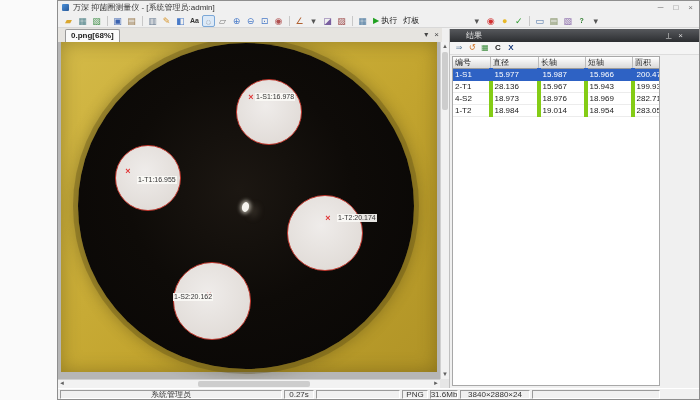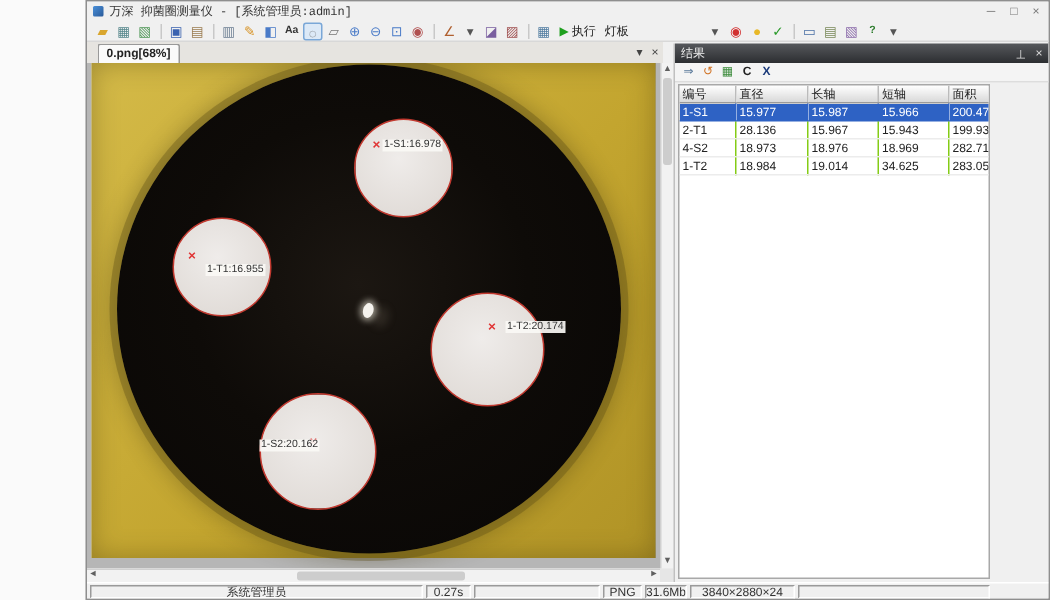--- a/index.html
+++ b/index.html
@@ -2,21 +2,21 @@
 <html><head>
 <meta charset="utf-8">
 <style>
   html,body{margin:0;padding:0;width:700px;height:400px;overflow:hidden;background:#fafafa;
     font-family:"Liberation Sans","DejaVu Sans",sans-serif;}
   #window{position:absolute;left:57px;top:0;width:643px;height:400px;background:#f0f0f0;
     border:1px solid #8e8e8e;box-sizing:border-box;overflow:hidden;}
   
   .titlebar{position:absolute;left:0;top:0;width:641px;height:13px;display:flex;align-items:center;background:#f0f0f0;}
   .appicon{width:7px;height:7px;margin:0 4px;background:linear-gradient(135deg,#4a90d9,#2a5a99);border-radius:1px;flex:0 0 auto;}
-  .apptitle{font-size:8px;color:#333;white-space:nowrap;font-family:Liberation Mono, monospace;}
+  .apptitle{font-size:8px;color:#333;white-space:nowrap;}
   .wctrls{margin-left:auto;display:flex;gap:10px;padding-right:6px;font-size:8px;color:#777;}
   .wctrls span{cursor:default;}
   
   .toolbar{position:absolute;left:0;top:13px;width:641px;height:14px;border-bottom:1px solid #d8d8d8;
     display:flex;align-items:center;padding-left:4px;box-sizing:border-box;background:#f0f0f0;}
   .tbicon{width:13px;height:12px;line-height:12px;text-align:center;font-size:9px;margin-right:1px;flex:0 0 auto;}
   .tbicon.txt{font-size:7px;font-weight:bold;}
   .tbicon.sel{background:#dce9f7;border:1px solid #7aa7d7;box-sizing:border-box;border-radius:2px;}
   .tbsep{width:1px;height:10px;background:#c8c8c8;margin:0 3px;flex:0 0 auto;}
   .tbspace{width:48px;flex:0 0 auto;}
@@ -53,36 +53,36 @@
   .hscroll{position:absolute;left:0;top:378px;width:382px;height:9px;background:#f2f2f2;border-top:1px solid #d0d0d0;box-sizing:border-box;}
   .corner{position:absolute;left:382px;top:378px;width:9px;height:9px;background:#e6e6e6;}
   .sarr{position:absolute;font-size:6px;color:#606060;line-height:7px;}
   .sarr.up{top:1px;left:1px;} .sarr.down{bottom:1px;left:1px;}
   .sarr.left{left:1px;top:0;} .sarr.right{right:1px;top:0;}
   .vthumb{position:absolute;left:1px;top:10px;width:6px;height:58px;background:#cdcdcd;border-radius:2px;}
   .hthumb{position:absolute;left:140px;top:1px;width:112px;height:6px;background:#cdcdcd;border-radius:2px;}
   
   .panel{position:absolute;left:391px;top:28px;width:250px;height:359px;background:#f0f0f0;border-left:1px solid #c0c0c0;box-sizing:border-box;}
   .ptitle{position:absolute;left:0;top:0;width:100%;height:13px;background:linear-gradient(#56585c,#2c2e31);
-    color:#f0f0f0;font-size:8px;display:flex;align-items:center;padding:0 4px;box-sizing:border-box;}
+    color:#f0f0f0;font-size:8px;display:flex;align-items:center;padding:0 16px;box-sizing:border-box;}
   .pbtns{margin-left:auto;display:flex;gap:6px;font-size:8px;color:#ddd;}
   .pin{display:inline-block;transform:rotate(180deg);}
   .ptools{position:absolute;left:0;top:13px;width:100%;height:13px;background:#f4f4f4;border-bottom:1px solid #ddd;
     display:flex;align-items:center;padding-left:3px;box-sizing:border-box;}
   .ptools .tbicon{width:12px;font-size:8px;}
   .tablebox{position:absolute;left:2px;top:27px;width:208px;bottom:2px;background:#fff;border:1px solid #a8a8a8;box-sizing:border-box;overflow:hidden;}
   table{border-collapse:collapse;width:206px;table-layout:fixed;}
   th:nth-child(1),td:nth-child(1){width:33px;}
   th:nth-child(2),td:nth-child(2){width:43px;}
   th:nth-child(3),td:nth-child(3){width:42px;}
   th:nth-child(4),td:nth-child(4){width:42px;}
   th:nth-child(5),td:nth-child(5){width:46px;}
   th{height:11px;font-size:8px;font-weight:normal;text-align:left;padding:0 2px;
     background:linear-gradient(#ffffff,#d9d9d9);border-right:1px solid #bbb;border-bottom:1px solid #9a9a9a;color:#222;overflow:hidden;}
-  td{height:11px;font-size:8px;padding:0 2px;border-right:1px solid #84cc16;border-bottom:1px solid #ececec;
+  td{height:11px;font-size:8px;padding:0 2px;border-right:4px solid #84cc16;border-bottom:1px solid #ececec;
     color:#222;overflow:hidden;white-space:nowrap;}
   tr.sel td{background:#2e62c4;color:#fff;border-right-color:#2e62c4;border-bottom-color:#2e62c4;}
   
   .status{position:absolute;left:0;top:387px;width:641px;height:11px;background:#f0f0f0;border-top:1px solid #ffffff;
     display:flex;align-items:stretch;padding:1px 2px 0 2px;box-sizing:border-box;gap:2px;}
   .seg{border:1px solid;border-color:#9a9a9a #ffffff #ffffff #9a9a9a;font-size:8px;color:#333;
     padding:0 2px;display:flex;align-items:center;justify-content:center;box-sizing:border-box;overflow:hidden;white-space:nowrap;}
   .seg:nth-child(1){width:222px;}
   .seg:nth-child(2){width:30px;}
   .seg:nth-child(3){width:84px;}
@@ -236,21 +236,21 @@
               <td>4-S2</td>
               <td>18.973</td>
               <td>18.976</td>
               <td>18.969</td>
               <td>282.7146</td>
             </tr>
             <tr>
               <td>1-T2</td>
               <td>18.984</td>
               <td>19.014</td>
-              <td>34.625</td>
+              <td>18.954</td>
               <td>283.0511</td>
             </tr>
           </tbody>
       </table>
     </div>
   </div>
 
   <div class="status" id="statusbar">
       <span class="seg">系统管理员</span>
       <span class="seg">0.27s</span>

